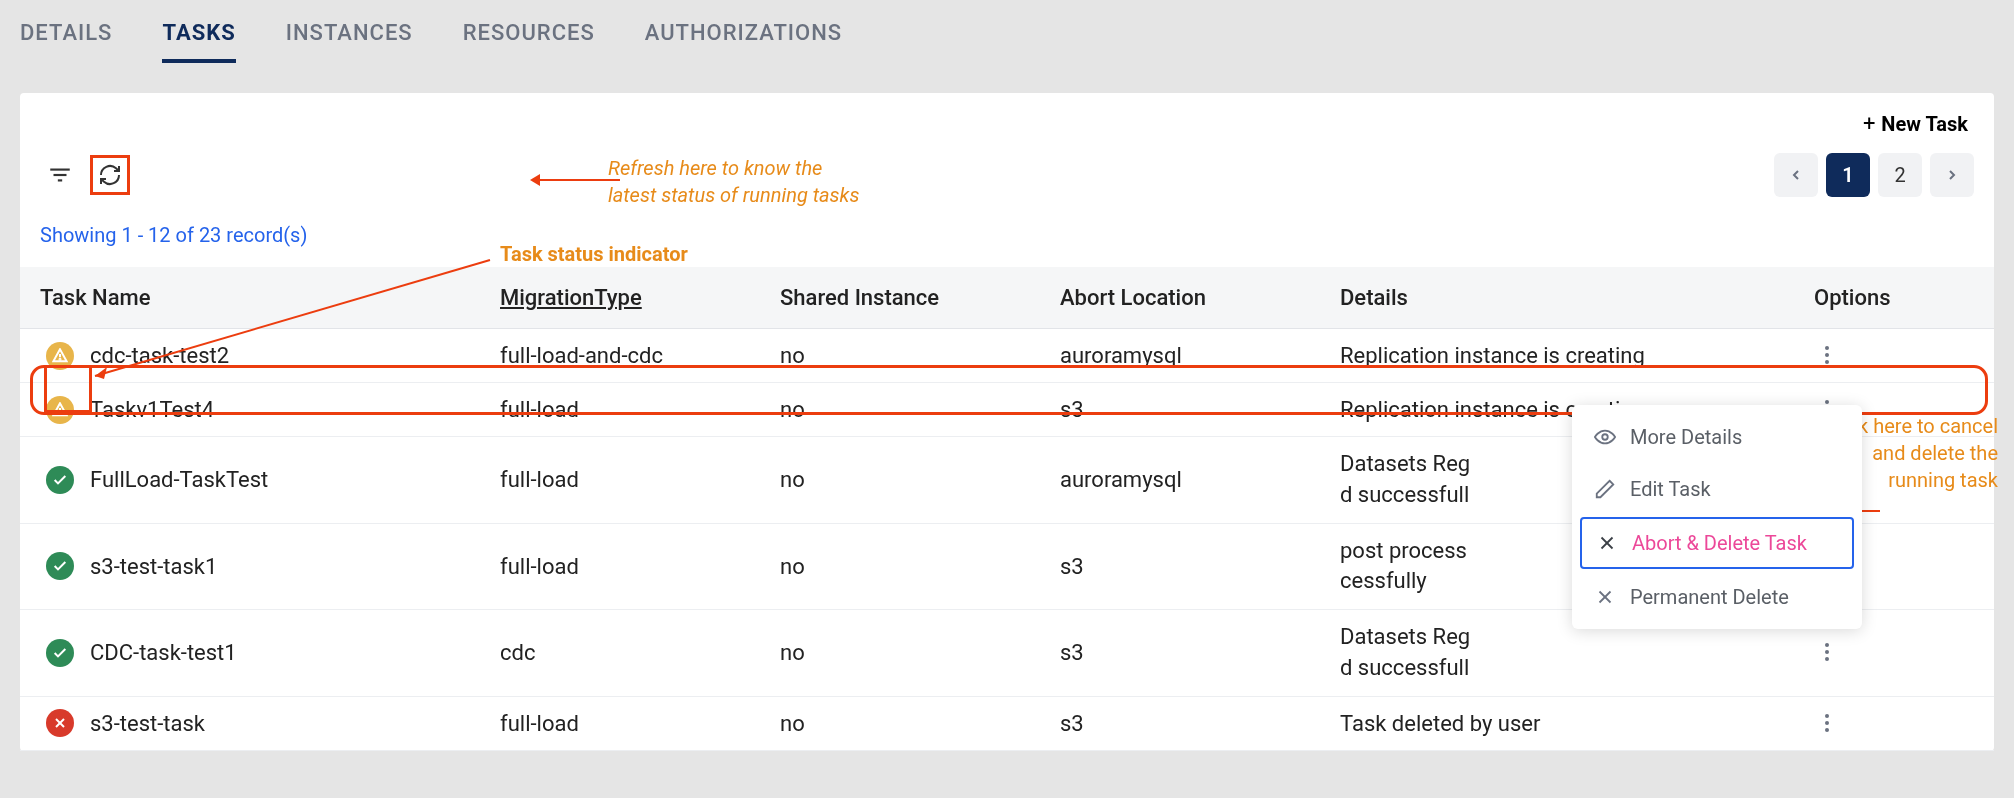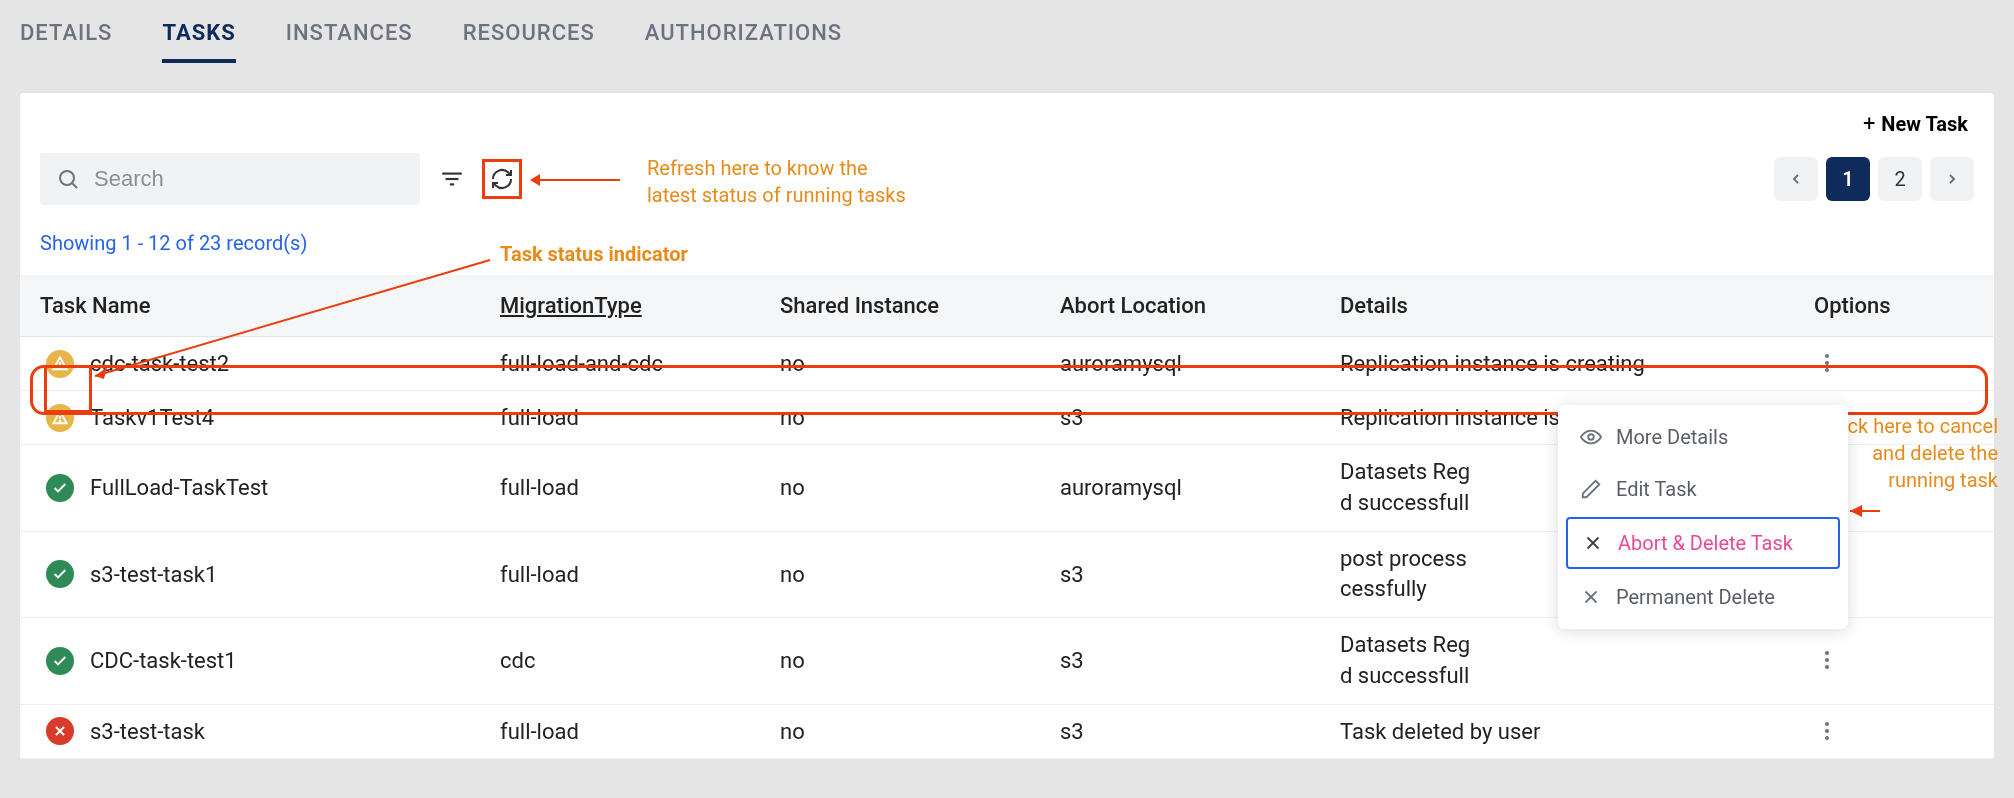--- a/index.html
+++ b/index.html
@@ -276,29 +276,20 @@
   </div>
 
   <div class="panel">
 
     <div class="new-task">
       <span class="plus">+</span>
       <span>New Task</span>
     </div>
 
     <div class="toolbar-row">
-      <div class="search-wrap">
-        <span class="icon-btn" style="width:auto">
-          <svg width="24" height="24" viewBox="0 0 24 24" fill="none" stroke="#6b7280" stroke-width="2">
-            <circle cx="11" cy="11" r="7"></circle>
-              <line x1="21" y1="21" x2="16.5" y2="16.5"></line>
-          </svg>
-        </span>
-        <input type="text" placeholder="Search" style="">
-      </div>
 
       <span class="icon-btn">
         <svg width="26" height="26" viewBox="0 0 24 24" fill="none" stroke="#333" stroke-width="2">
           <line x1="3" y1="7" x2="21" y2="7"></line>
           <line x1="6" y1="12" x2="18" y2="12"></line>
           <line x1="10" y1="17" x2="14" y2="17"></line>
         </svg>
       </span>
 
       <span class="icon-btn refresh-box">
@@ -320,21 +311,21 @@
         <div class="page-btn">2</div>
         <div class="page-btn chev">
           <svg viewBox="0 0 24 24" fill="none" stroke="#6b7280" stroke-width="3">
               <polyline points="9 18 15 12 9 6"></polyline>
             </svg>
         </div>
       </div>
     </div>
 
     <div class="arrow-line arrow-head-left" style="top:86px; left:520px; width:80px;"></div>
-    <div class="annotation" style="top:62px; left:627px; white-space:pre;">Refresh here to know the
+    <div class="annotation" style="top:62px; left:588px; white-space:pre;font-style:italic;">Refresh here to know the
 latest status of running tasks</div>
 
     <div class="showing">Showing 1 - 12 of 23 record(s)</div>
 
     <div class="annotation" style="top:148px; left:480px;font-weight:bold;">Task status indicator</div>
     <svg class="svg-line" style="top:0; left:0; width:100%; height:400px;">
       <line x1="470" y1="167" x2="75" y2="283" stroke="#ec3d0f" stroke-width="2"></line>
       <polygon points="75,283 87,274 84,286" fill="#ec3d0f"></polygon>
     </svg>
 
@@ -499,21 +490,21 @@
                 </svg>
               </span></td>
           </tr>
         </tbody>
     </table>
 
     <div class="row-highlight" style="top:272px; left:10px; right:6px; height:50px;"></div>
 
     <div class="cell-box" style="top:272px; left:24px; width:48px; height:48px;"></div>
 
-    <div class="context-menu" style="top:312px; right:146px;">
+    <div class="context-menu" style="top:312px; right:132px;">
       <div class="menu-item">
         <svg viewBox="0 0 24 24" fill="none" stroke="#6b7280" stroke-width="2">
             <path d="M1 12s4-7 11-7 11 7 11 7-4 7-11 7S1 12 1 12z"></path>
             <circle cx="12" cy="12" r="3"></circle>
           </svg>
         <span>More Details</span>
       </div>
       <div class="menu-item">
         <svg viewBox="0 0 24 24" fill="none" stroke="#6b7280" stroke-width="2">
             <path d="M17 3l4 4L7 21H3v-4L17 3z"></path>

